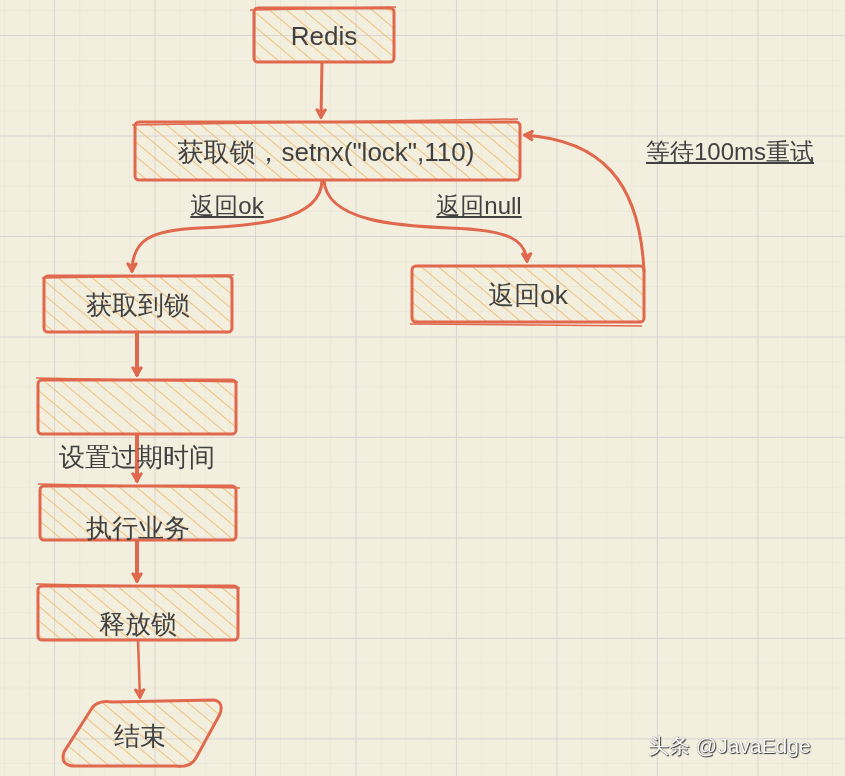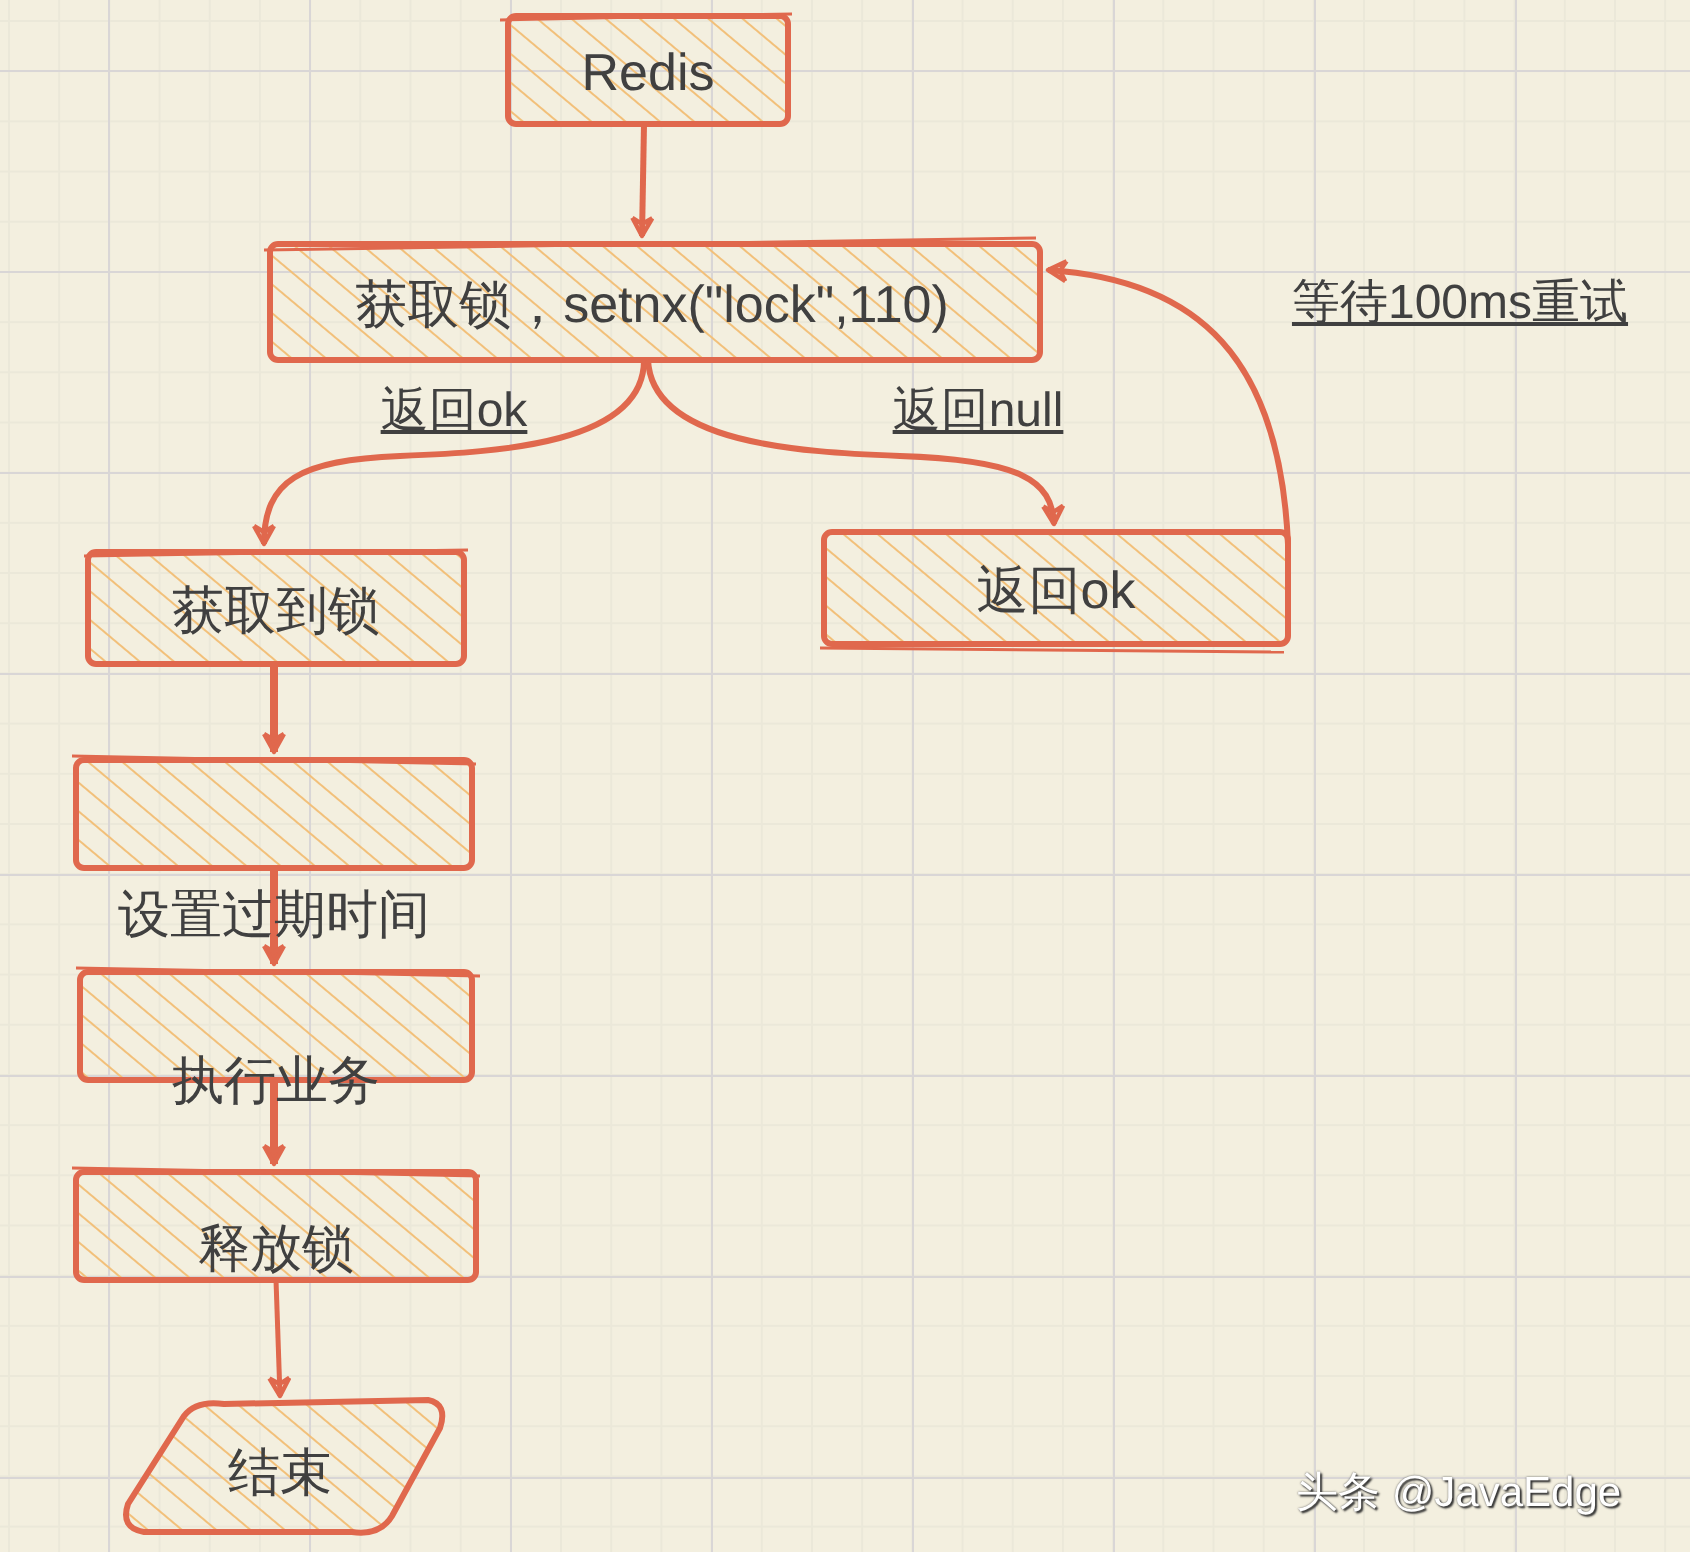--- a/index.html
+++ b/index.html
@@ -78,22 +78,22 @@
   <path d="M137,332 L137,376" fill="none" stroke="#e0684d" stroke-width="4" marker-end="url(#arrow)"></path>
   <path d="M137,434 L137,482" fill="none" stroke="#e0684d" stroke-width="4" marker-end="url(#arrow)"></path>
   <path d="M137,540 L137,582" fill="none" stroke="#e0684d" stroke-width="4" marker-end="url(#arrow)"></path>
   <path d="M138,640 L140,698" fill="none" stroke="#e0684d" stroke-width="2.5" marker-end="url(#arrow)"></path>
 </svg>
 
 <div class="lbl" style="left:324px;top:36px;">Redis</div>
 <div class="lbl" style="left:326px;top:152px;">获取锁，setnx("lock",110)</div>
 <div class="lbl" style="left:138px;top:305px;">获取到锁</div>
 <div class="lbl" style="left:137px;top:409px;margin-top:48px;">设置过期时间</div>
-<div class="lbl" style="left:138px;top:540px;">执行业务</div>
+<div class="lbl" style="left:138px;top:528px;">执行业务</div>
 <div class="lbl" style="left:138px;top:612px;margin-top:12px;">释放锁</div>
 <div class="lbl" style="left:528px;top:295px;">返回ok</div>
 <div class="lbl" style="left:140px;top:736px;">结束</div>
 
 <div class="lbl edge-lbl" style="left:227px;top:206px;">返回ok</div>
-<div class="lbl edge-lbl" style="left:489px;top:206px;">返回null</div>
+<div class="lbl edge-lbl" style="left:479px;top:206px;">返回null</div>
 <div class="lbl edge-lbl" style="left:730px;top:152px;">等待100ms重试</div>
 
 <div class="watermark">头条 @JavaEdge</div>
 
 </body></html>

